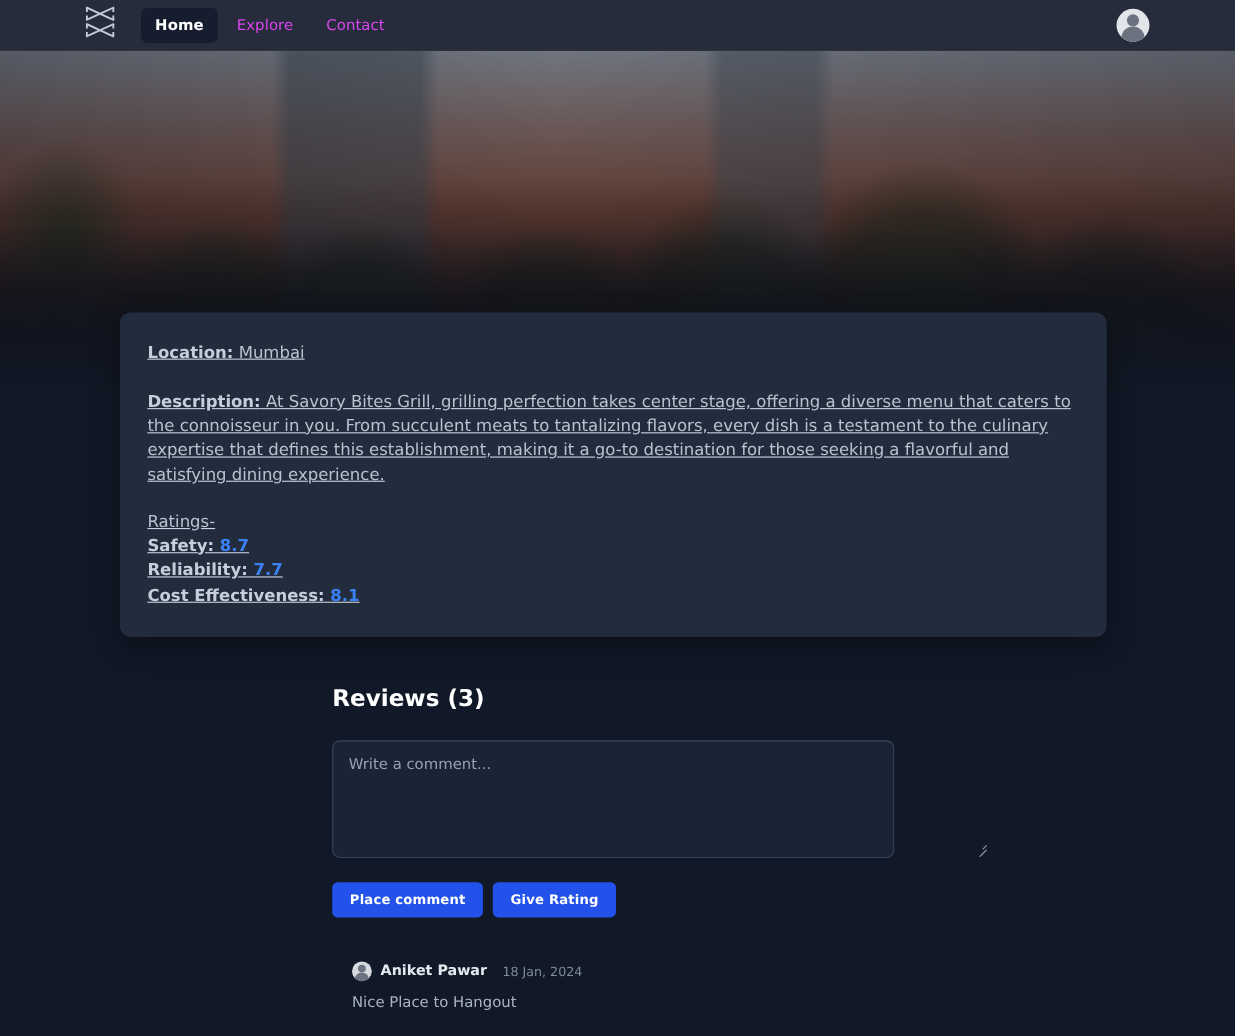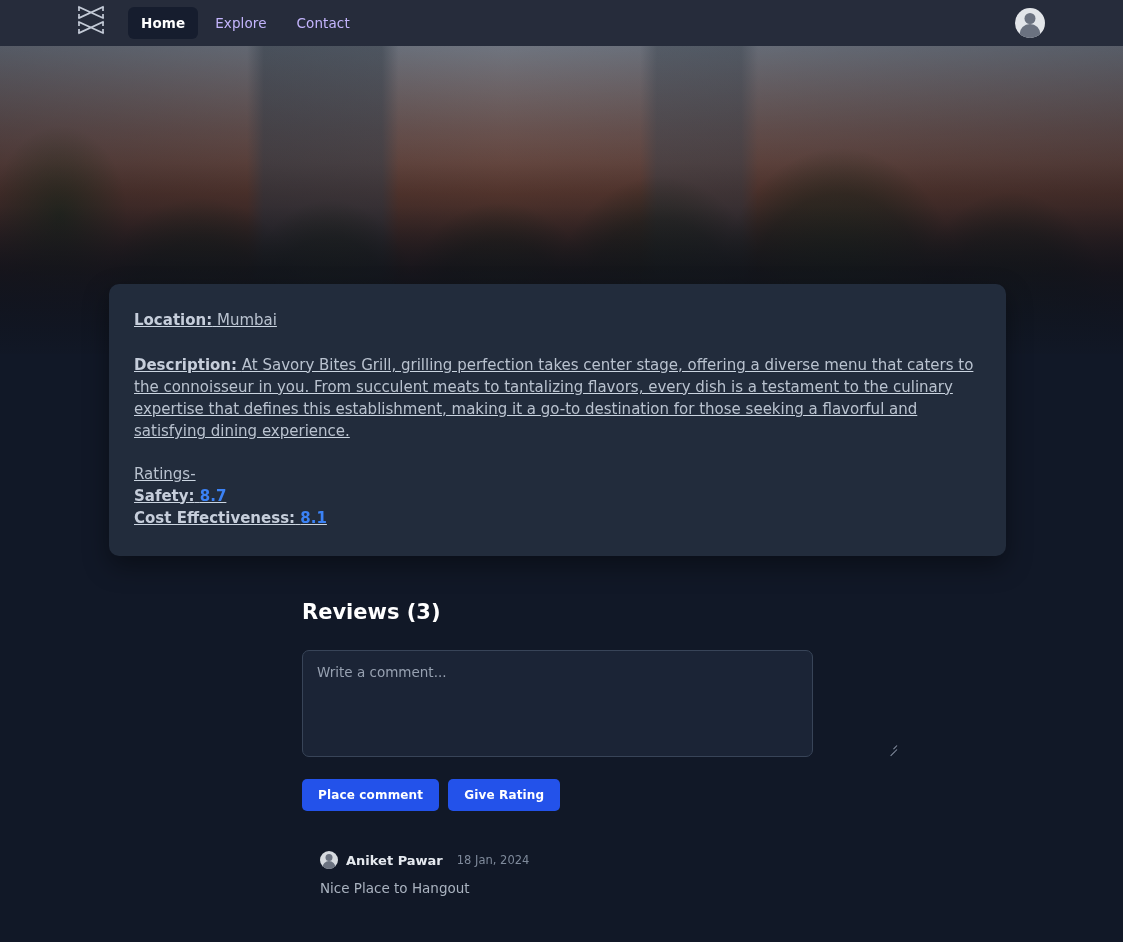--- a/index.html
+++ b/index.html
@@ -39,21 +39,21 @@
   }
 
   .nav-links {
     display: flex;
     align-items: center;
     gap: 4px;
   }
 
   .nav-link {
     font-size: 13.5px;
-    color: #c4b5fd;
+    color: #d946ef;
     padding: 8px 13px;
     border-radius: 6px;
     white-space: nowrap;
     letter-spacing: 0.1px;
     text-decoration: none;
     display: block;
   }
 
   .nav-link.active {
     background: #161d2e;
@@ -372,20 +372,24 @@
       <span>At Savory Bites Grill, grilling perfection takes center stage, offering a diverse menu that caters to the connoisseur in you. From succulent meats to tantalizing flavors, every dish is a testament to the culinary expertise that defines this establishment, making it a go-to destination for those seeking a flavorful and satisfying dining experience.</span>
     </div>
 
     <div class="ratings-head">Ratings-</div>
 
     <div class="rating-row">
       <span>Safety:</span>
       <span class="rating-val">8.7</span>
     </div>
 
+    <div class="rating-row">
+      <span>Reliability:</span>
+      <span class="rating-val">7.7</span>
+    </div>
 
     <div class="rating-row">
       <span>Cost Effectiveness:</span>
       <span class="rating-val">8.1</span>
     </div>
 
   </div>
 </div>
 
 <div class="reviews">

